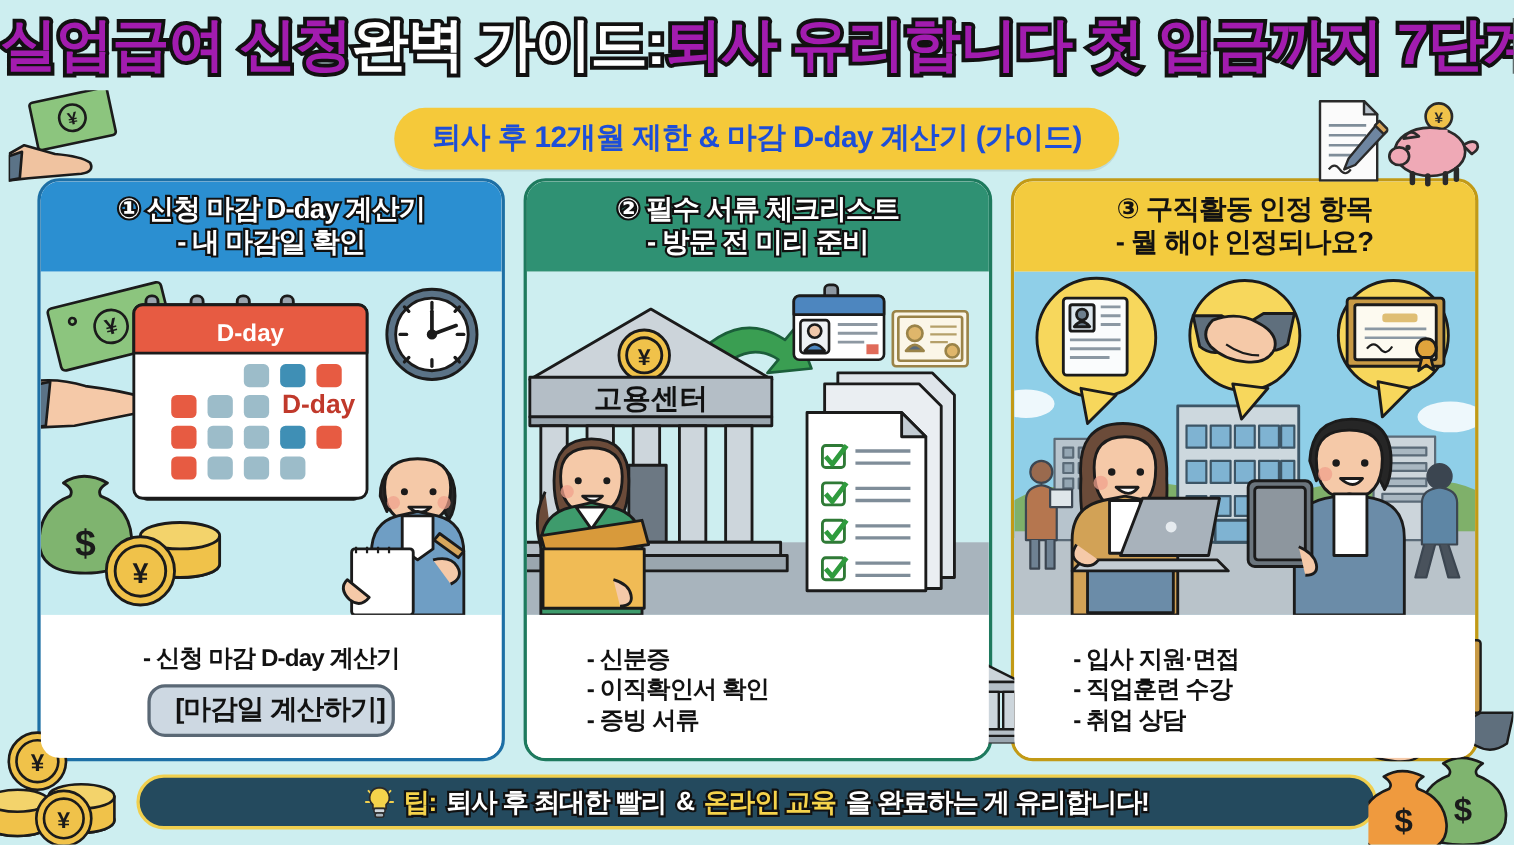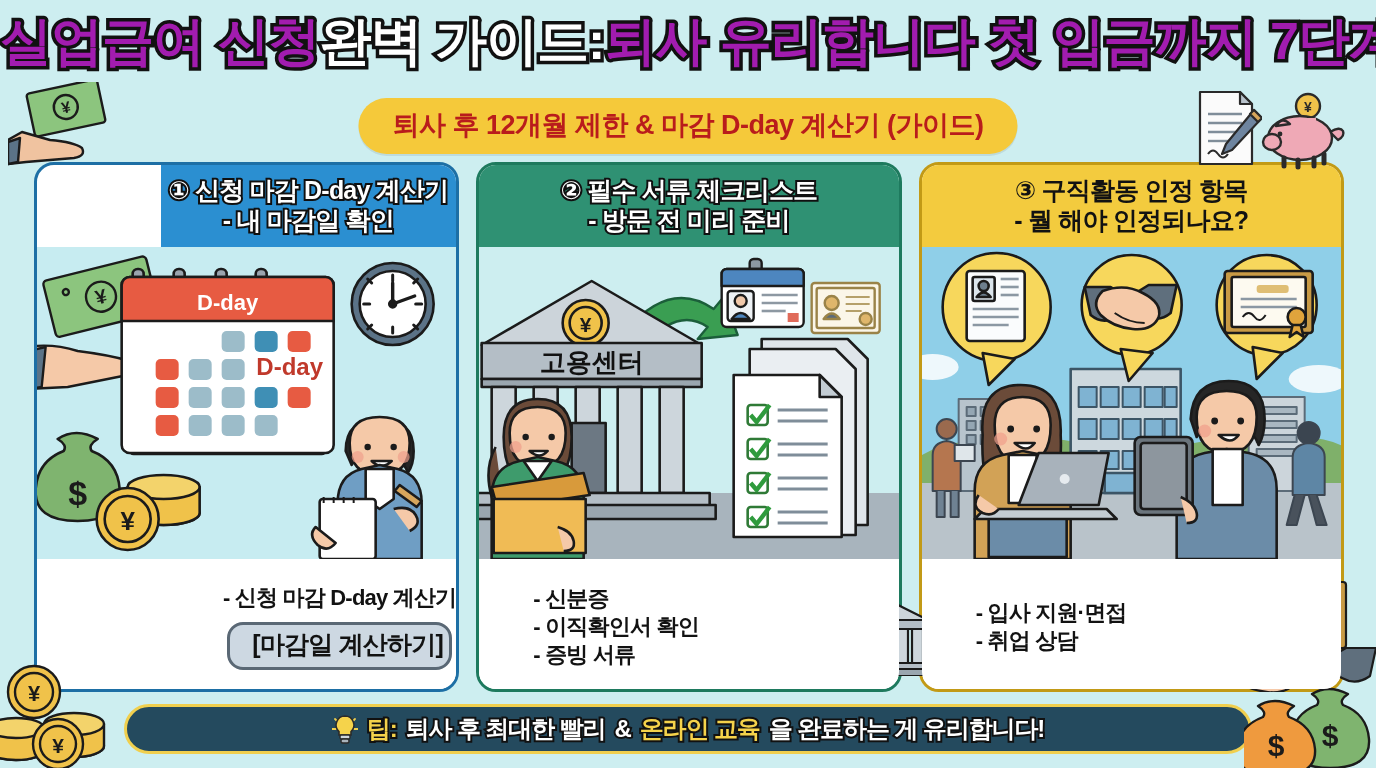--- a/index.html
+++ b/index.html
@@ -27,36 +27,36 @@
   .t-white  { color: #ffffff; }
 
   .subtitle-banner {
     position: absolute; top: 98px; left: 50%; transform: translateX(-50%);
     background: #f5c93a; border-radius: 30px;
     padding: 9px 34px 11px 34px;
     box-shadow: 0 2px 0 rgba(0,0,0,.08);
     white-space: nowrap;
   }
   .subtitle-banner .sb-text {
-    font-size: 27px; font-weight: 900; color: #b91c1c; letter-spacing: -.5px;
+    font-size: 27px; font-weight: 900; color: #1d4ed8; letter-spacing: -.5px;
   }
 
   
   .panels {
     position: absolute; top: 162px; left: 34px;
     width: 1310px; height: 530px;
     display: flex; gap: 17px;
   }
   .panel {
     flex: 1; border-radius: 20px; overflow: hidden;
     background: #ffffff;
     display: flex; flex-direction: column;
     position: relative;
   }
-  .panel.p1 { border: 3px solid #1d6fa5; align-items: flex-end; }
+  .panel.p1 { border: 3px solid #1d6fa5; }
   .panel.p2 { border: 3px solid #1e7a5e; }
   .panel.p3 { border: 3px solid #c29a16; }
 
   .p-head {
     padding: 10px 8px 12px 8px; text-align: center;
     line-height: 1.2; white-space: nowrap;
   }
   .p1 .p-head { background: #2b8fd1; }
   .p2 .p-head { background: #2f9173; }
   .p3 .p-head { background: #f3cb3e; }
@@ -530,20 +530,21 @@
             <path d="M258 312 v-70 q0 -30 28 -36 l22 -4 l22 4 q28 6 28 36 v70 z" fill="#6b8ca8"></path>
             <path d="M294 202 h30 v56 h-30 z" fill="#ffffff"></path>
             <rect x="216" y="190" width="58" height="78" rx="6" fill="#6b757d"></rect>
             <rect x="222" y="196" width="46" height="66" rx="3" fill="#8d969e"></rect>
             <path d="M262 250 q14 6 16 16 q2 10 -10 10" fill="#f5c9a8"></path>
           </g>
         </svg>
       </div>
       <div class="p-foot">
         <div class="foot-line">- 입사 지원·면접</div>
+        <div class="foot-line">- 직업훈련 수강</div>
         <div class="foot-line">- 취업 상담</div>
       </div>
     </div>
   </div>
 
   <div class="deco" style="left:820px; top:590px; width:112px; height:86px;">
     <svg width="112" height="86" viewBox="0 0 112 86">
       <g stroke="#1b1b1b" stroke-width="2.2" stroke-linejoin="round">
         <path d="M4 30 L56 4 L108 30 Z" fill="#ccd4da"></path>
         <circle cx="56" cy="22" r="9" fill="#f0c24a"></circle>

